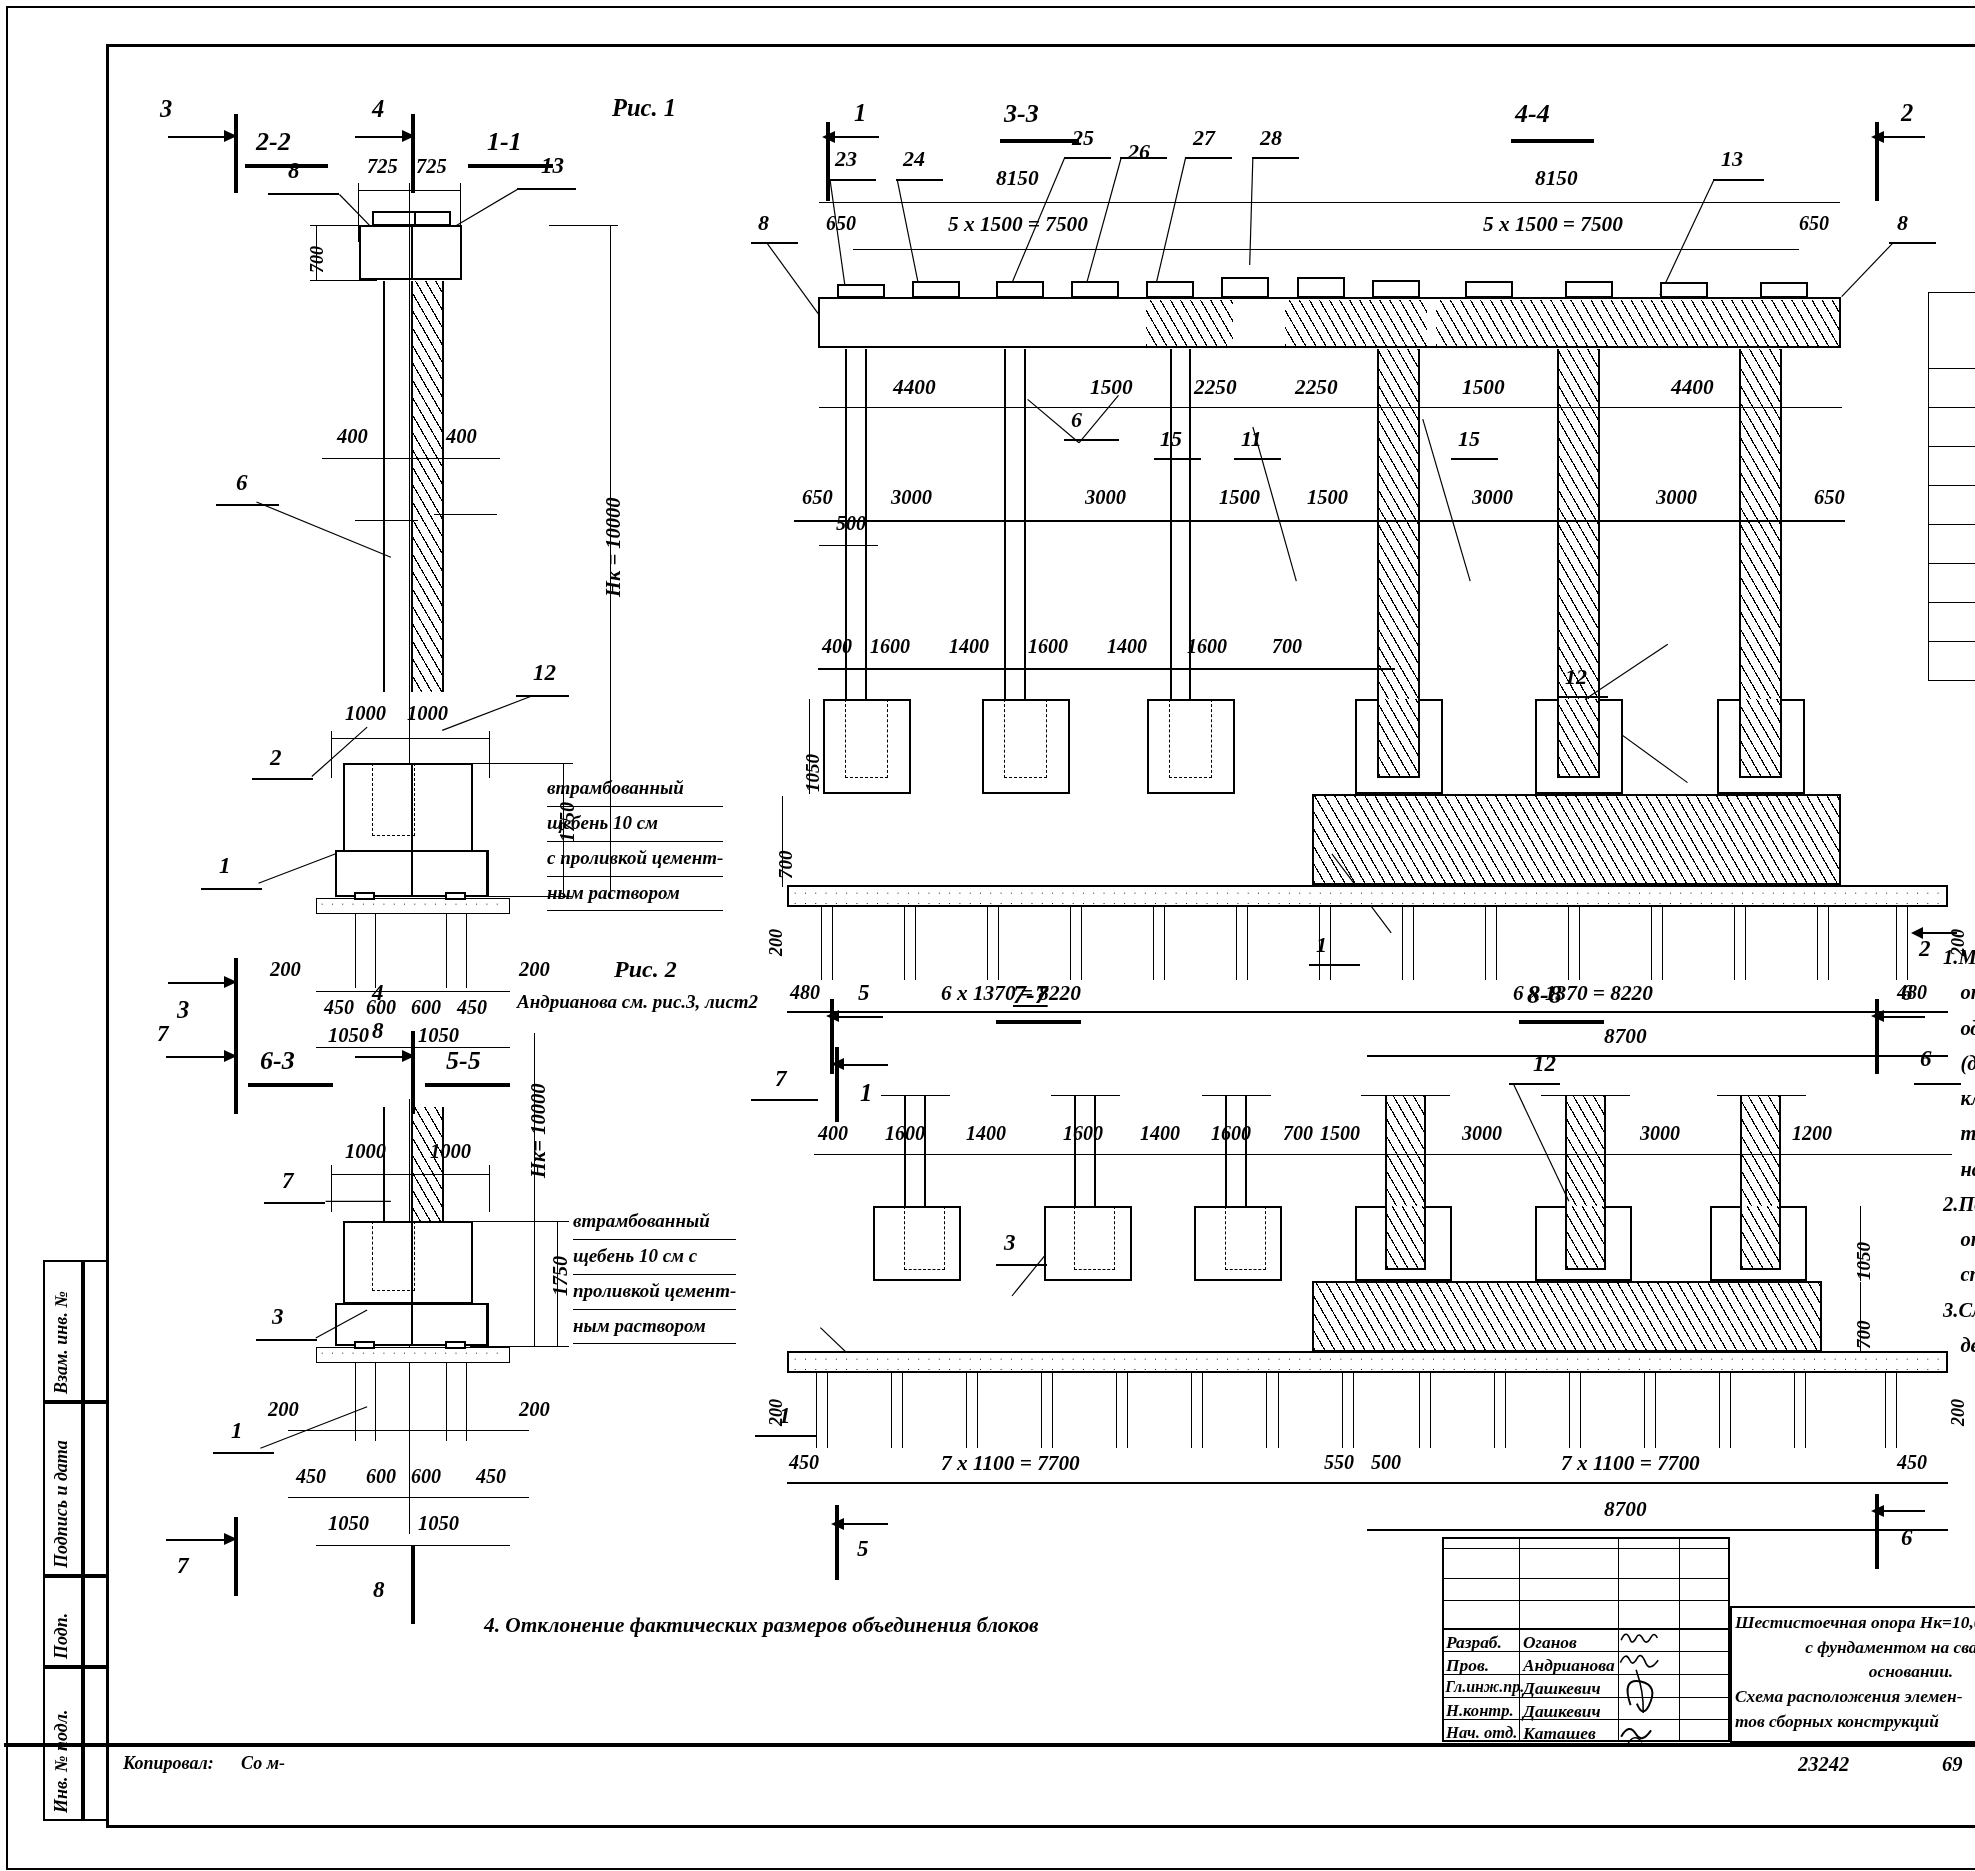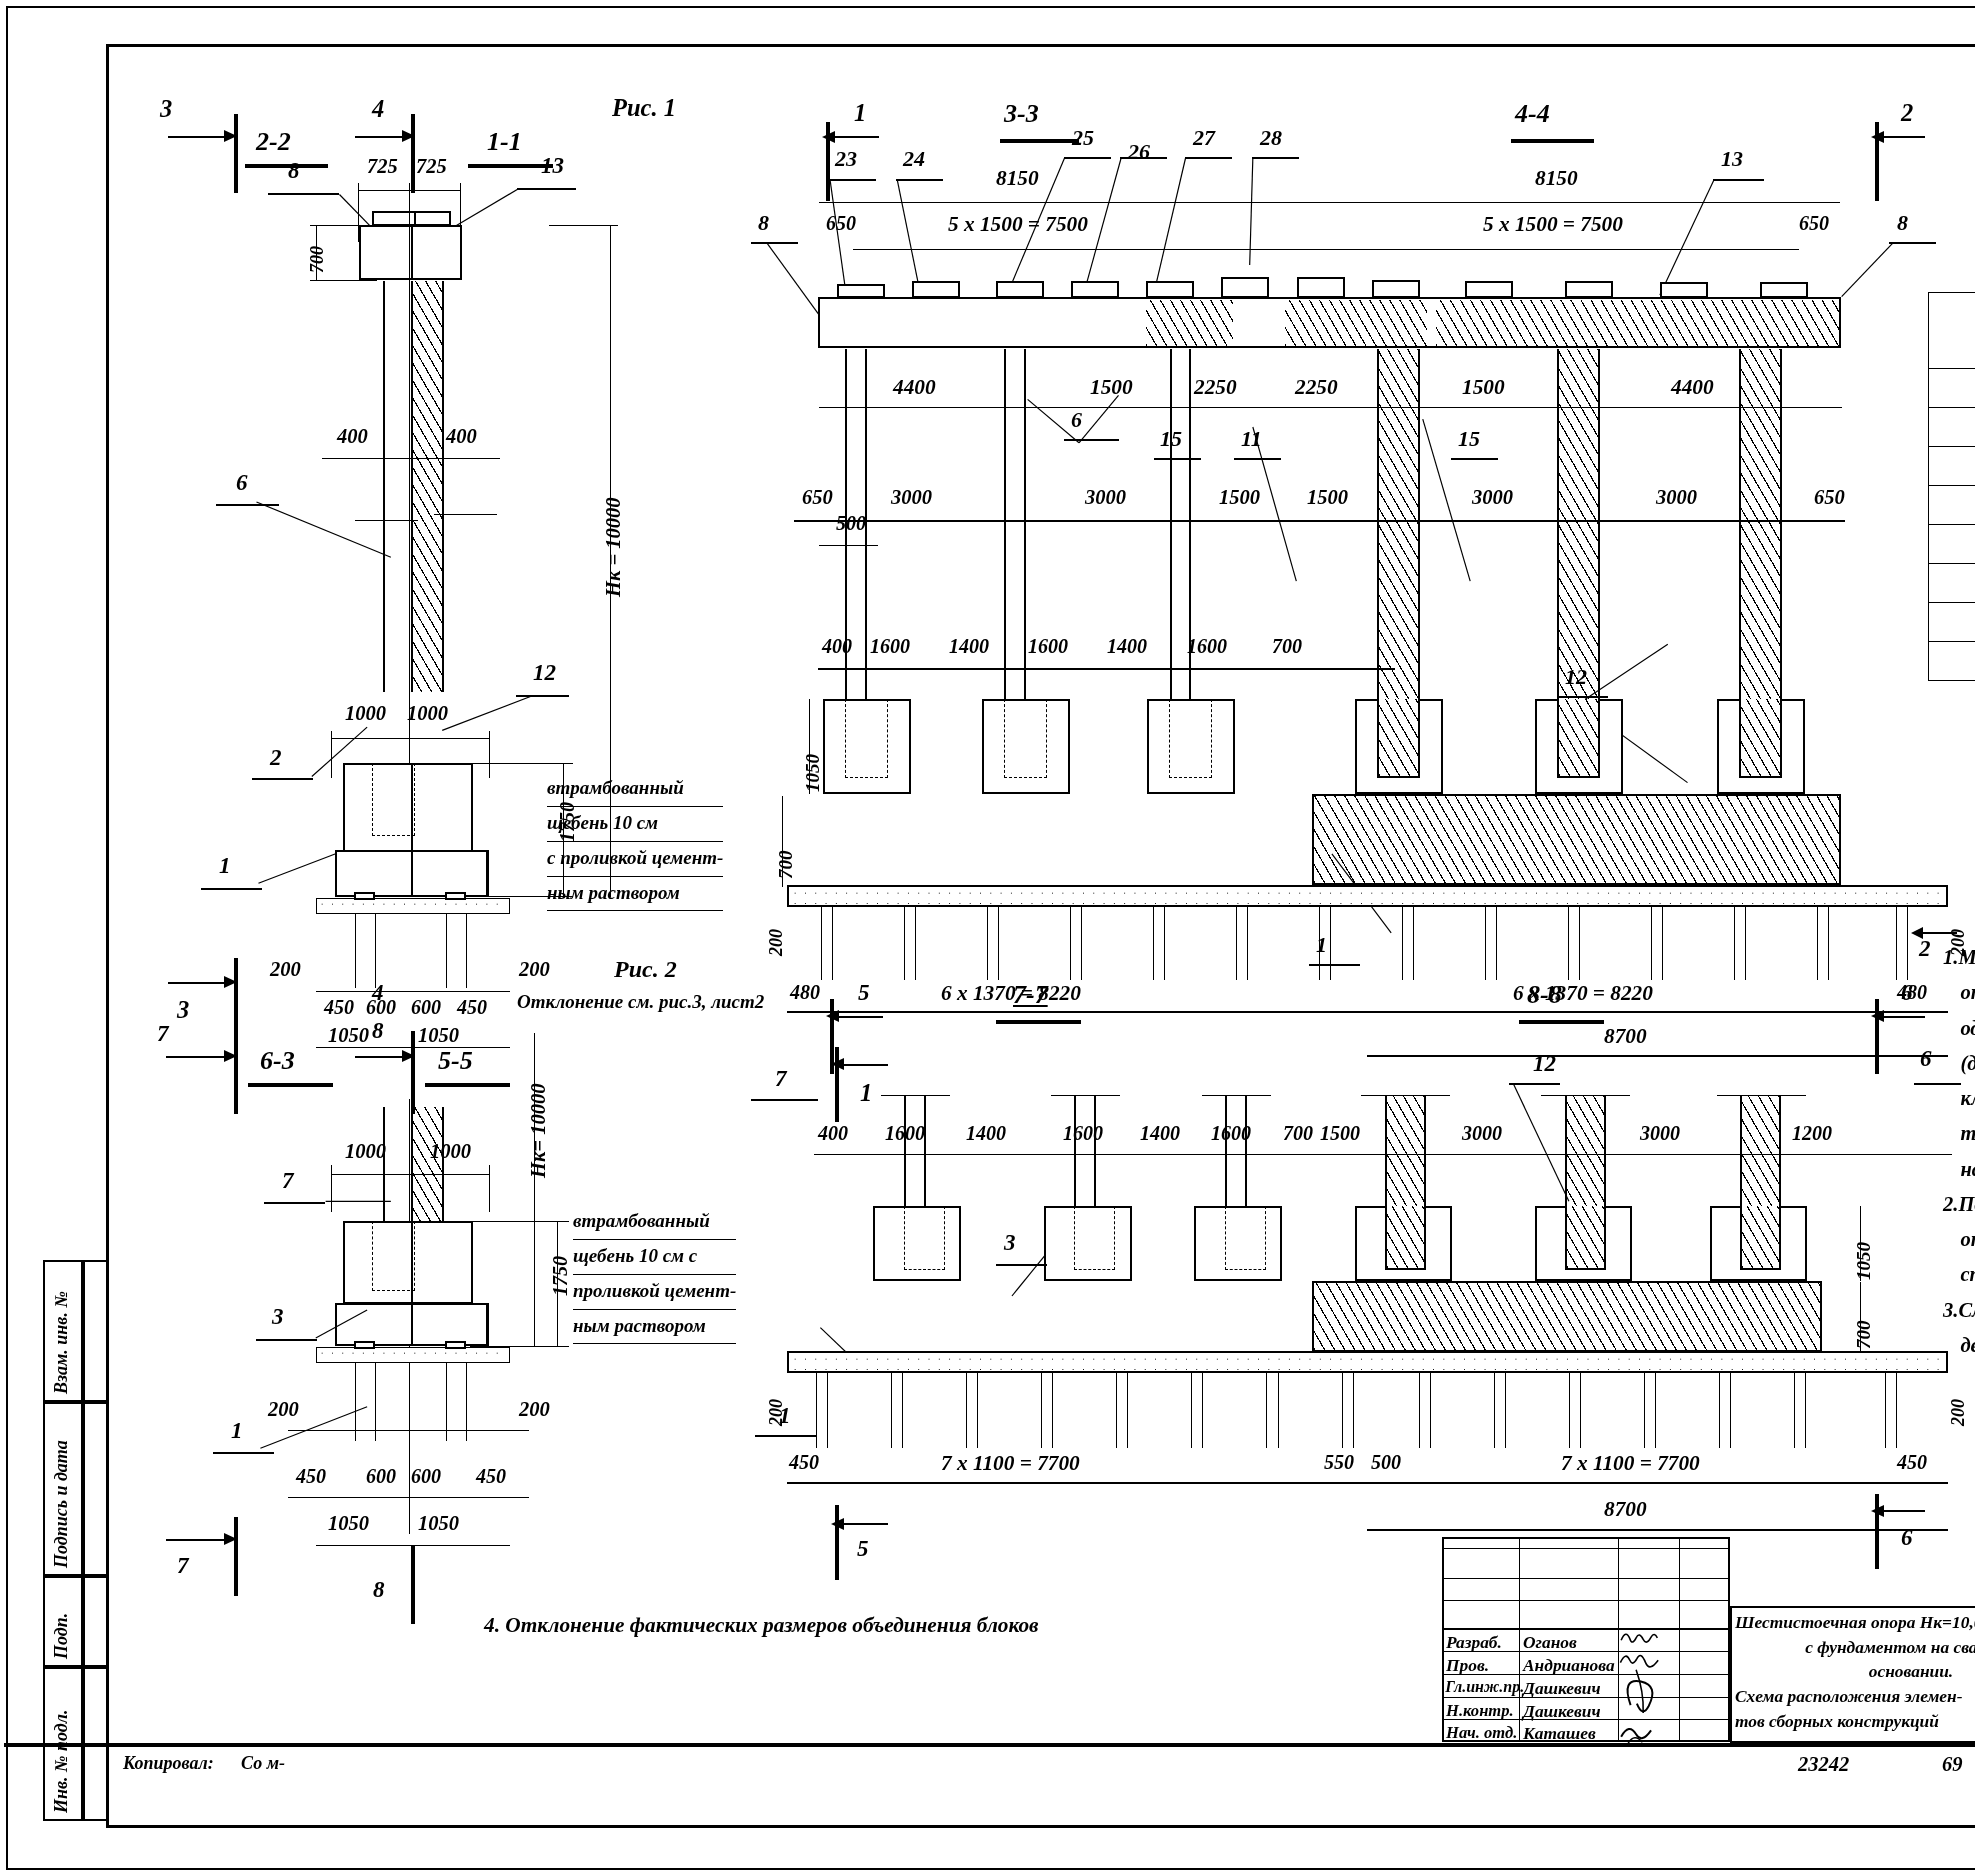--- a/index.html
+++ b/index.html
@@ -411,21 +411,21 @@
   <div class="abs" style="left:272px;top:70px;width:0;height:0;border-left:13.4px solid #000;border-top:6.7px solid transparent;border-bottom:6.7px solid transparent;"></div>
   <div class="ln v4" style="left:281px;top:51px;height:83px;"></div>
 
   <div class="lbl cap" style="left:27px;top:41px;font-size:23px;">7</div>
   <div class="ln h2" style="left:36px;top:76px;width:61px;"></div>
   <div class="abs" style="left:94px;top:70px;width:0;height:0;border-left:13.4px solid #000;border-top:6.7px solid transparent;border-bottom:6.7px solid transparent;"></div>
   <div class="ln v4" style="left:104px;top:51px;height:83px;"></div>
 
   <div class="lbl cap" style="left:130px;top:66px;font-size:26px;">6-3</div>
   <div class="ln h4" style="left:118px;top:103px;width:85px;"></div>
-  <div class="lbl cap" style="left:308px;top:66px;font-size:26px;">5-5</div>
+  <div class="lbl cap" style="left:316px;top:66px;font-size:26px;">5-5</div>
   <div class="ln h4" style="left:295px;top:103px;width:85px;"></div>
 
   <div class="abs" style="left:253px;top:127px;width:2px;height:134px;background:#000;"></div>
   <div class="abs" style="left:312px;top:127px;width:2px;height:134px;background:#000;"></div>
   <div class="abs hatch" style="left:281px;top:127px;width:33px;height:134px;"></div>
   <div class="ln v2" style="left:281px;top:127px;height:134px;"></div>
   <div class="ln v" style="left:279px;top:119px;height:435px;"></div>
 
   <div class="lbl dim" style="left:215px;top:160px;font-size:20.5px;">1000</div>
   <div class="lbl dim" style="left:300px;top:160px;font-size:20.5px;">1000</div>
@@ -486,21 +486,21 @@
 
   <div class="ln h2" style="left:36px;top:559px;width:61px;"></div>
   <div class="abs" style="left:94px;top:553px;width:0;height:0;border-left:13.4px solid #000;border-top:6.7px solid transparent;border-bottom:6.7px solid transparent;"></div>
   <div class="ln v4" style="left:104px;top:537px;height:79px;"></div>
   <div class="lbl cap" style="left:47px;top:573px;font-size:23px;">7</div>
   <div class="ln v4" style="left:281px;top:565px;height:79px;"></div>
   <div class="lbl cap" style="left:243px;top:597px;font-size:23px;">8</div>
 </div>
 
 <div class="lbl cap" style="left:614px;top:956px;font-size:24px;">Рис. 2</div>
-<div class="lbl cap" style="left:517px;top:991px;font-size:19px;">Отклонение см. рис.3, лист2</div>
+<div class="lbl cap" style="left:517px;top:991px;font-size:19px;">Андрианова см. рис.3, лист2</div>
 
 <div class="noteblk" style="left:573px;top:1205px;font-size:19px;">
   <div class="ulthin">втрамбованный</div>
   <div class="ulthin">щебень 10 см с</div>
   <div class="ulthin">проливкой цемент-</div>
   <div class="ulthin">ным раствором</div>
 </div>
 
 <div class="abs" style="left:751px;top:980px;width:1225px;height:553px;">
 

